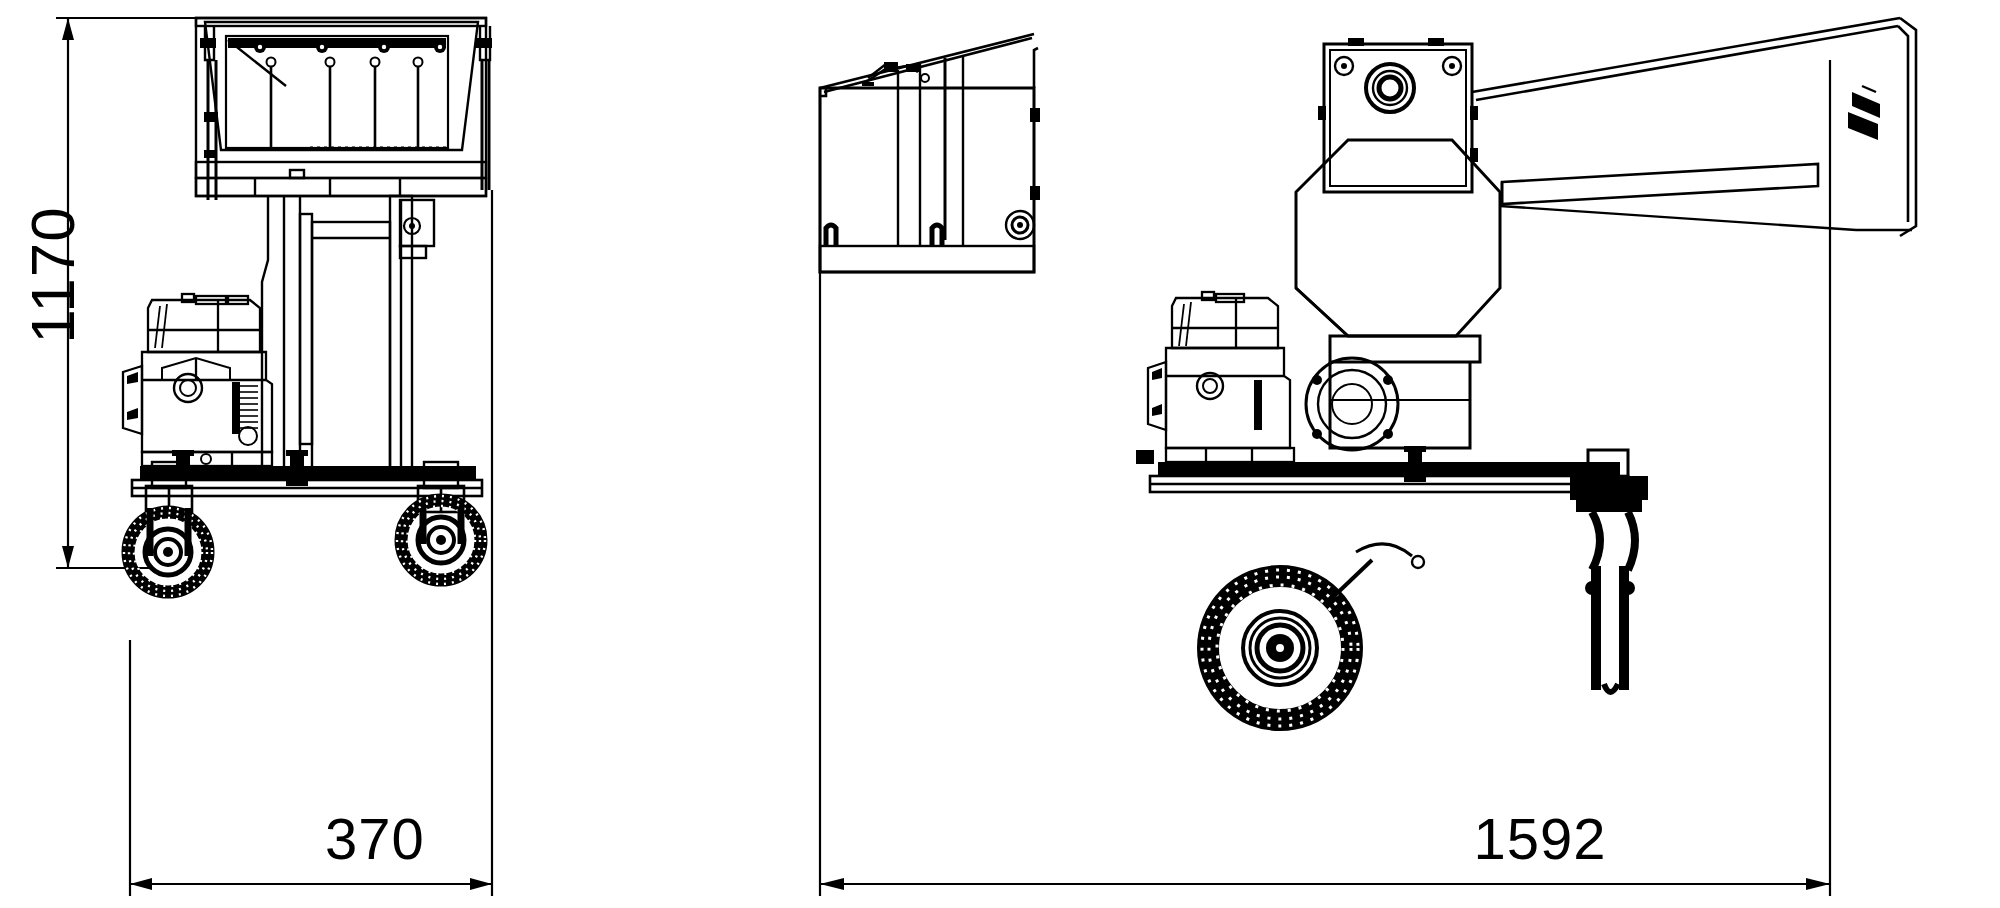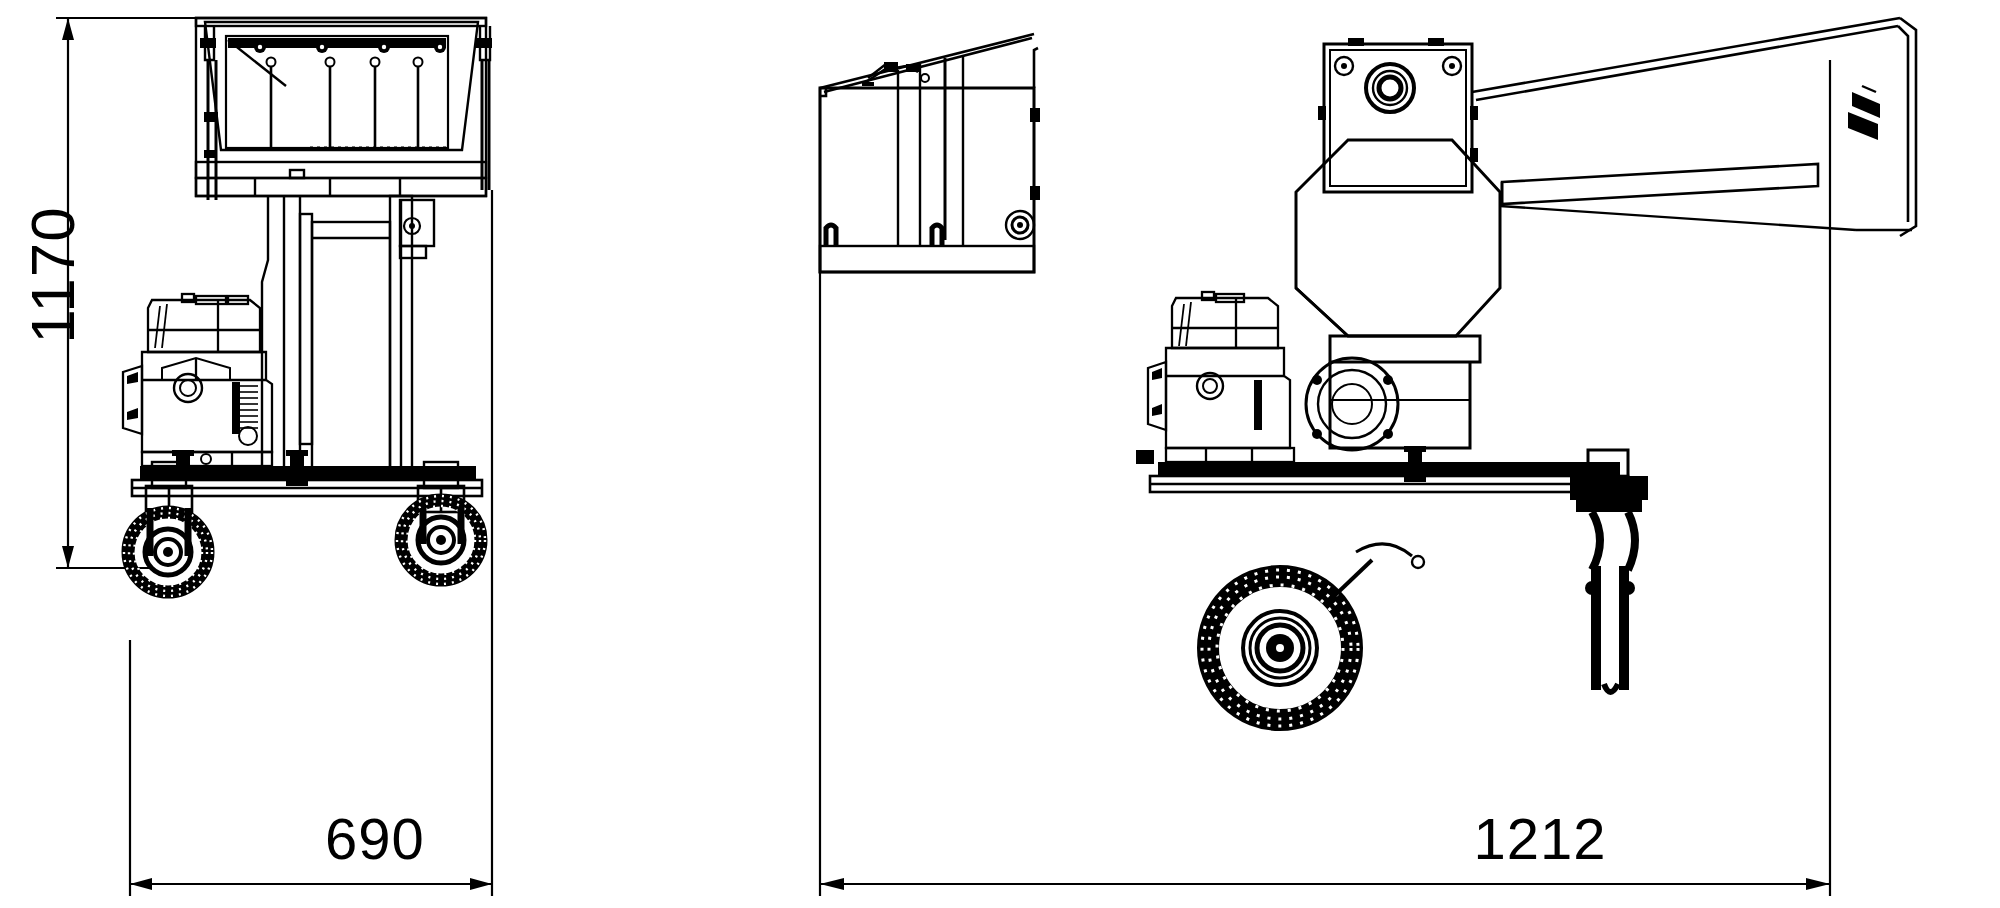--- a/index.html
+++ b/index.html
@@ -402,17 +402,17 @@
 
         <path d="M1596 566 L1596 690" stroke-width="10"></path>
         <path d="M1624 566 L1624 690" stroke-width="10"></path>
         <path d="M1604 684 Q1610 700 1618 684" stroke-width="6"></path>
       </g>
     </g>
   </svg>
 
   <div class="dimtext" id="dim-height-label">1170</div>
 
-  <div class="dimtext" id="dim-width-label">690</div>
-
-  <div class="dimtext" id="dim-length-label">1212</div>
+  <div class="dimtext" id="dim-width-label">370</div>
+
+  <div class="dimtext" id="dim-length-label">1592</div>
 
 </div>
 
 </body></html>

